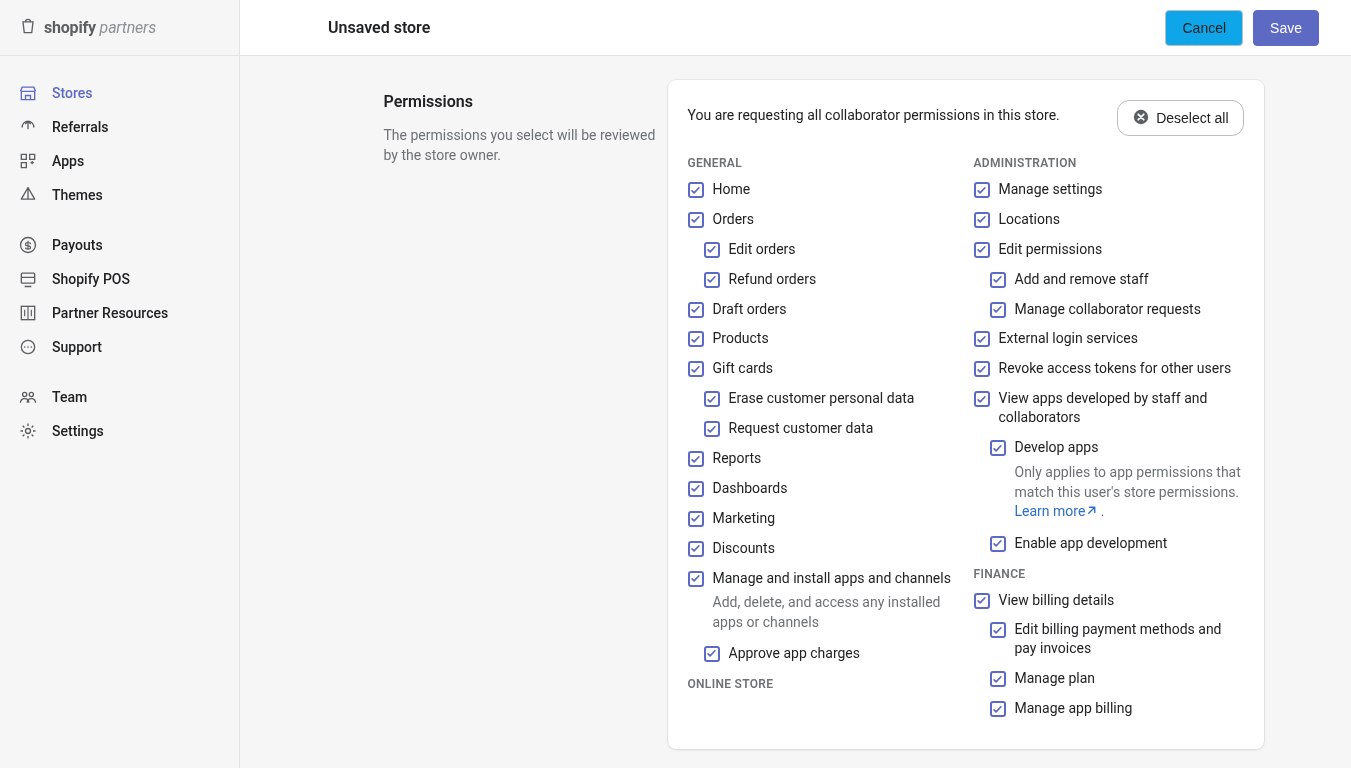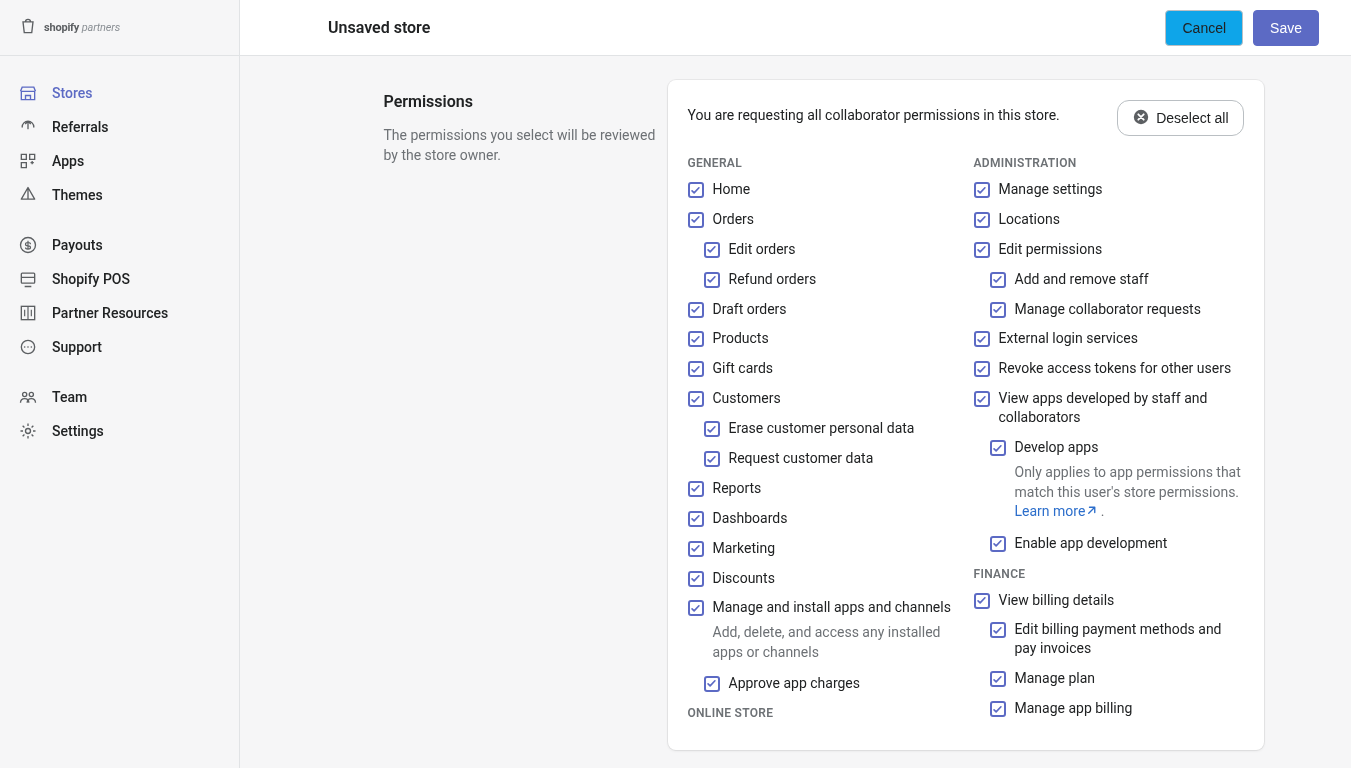--- a/index.html
+++ b/index.html
@@ -29,21 +29,21 @@
     padding: 0 18px;
     border-bottom: 1px solid #e1e3e5;
     background: #f6f6f7;
   }
   .logo {
     display: flex;
     align-items: center;
     gap: 6px;
     color: #5c5f62;
   }
-  .logo-text { font-size: 11px; color: #5c5f62; letter-spacing: -0.2px; }
+  .logo-text { font-size: 16px; color: #5c5f62; letter-spacing: -0.2px; }
   .logo-text b { font-weight: 700; color: #5c5f62; }
   .logo-text i { font-style: italic; font-weight: 400; color: #8c9196; }
 
   .nav { padding: 12px 0; }
   .nav-group { padding: 8px 0; }
   .nav-item {
     display: flex;
     align-items: center;
     gap: 14px;
     padding: 7px 18px;
@@ -440,30 +440,20 @@
                   <div class="perm-item">
                     <div class="row">
                       <span class="chk">
                         <svg>
                           <use href="#i-check"></use>
                         </svg>
                       </span>
                       <span class="perm-label">Gift cards</span>
                     </div>
                   </div>
-                  <div class="perm-item">
-                    <div class="row">
-                      <span class="chk">
-                        <svg>
-                          <use href="#i-check"></use>
-                        </svg>
-                      </span>
-                      <span class="perm-label">Customers</span>
-                    </div>
-                  </div>
                   <div class="perm-item indent">
                     <div class="row">
                       <span class="chk">
                         <svg>
                           <use href="#i-check"></use>
                         </svg>
                       </span>
                       <span class="perm-label">Erase customer personal data</span>
                     </div>
                   </div>

